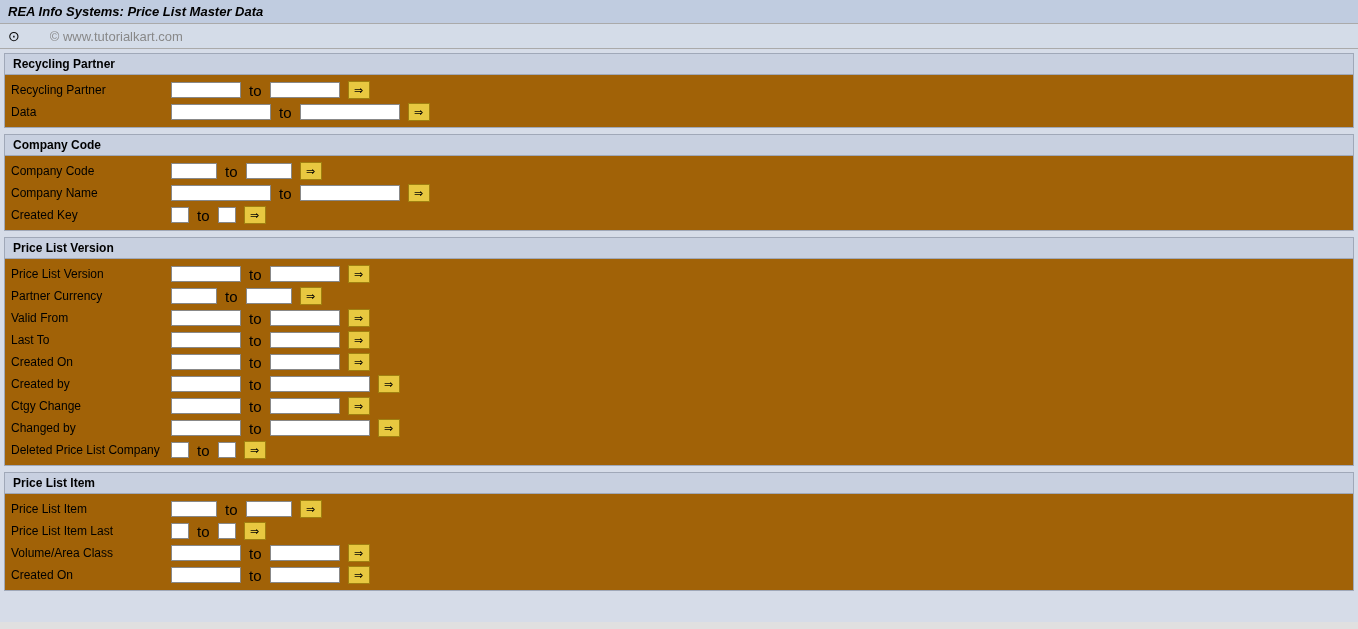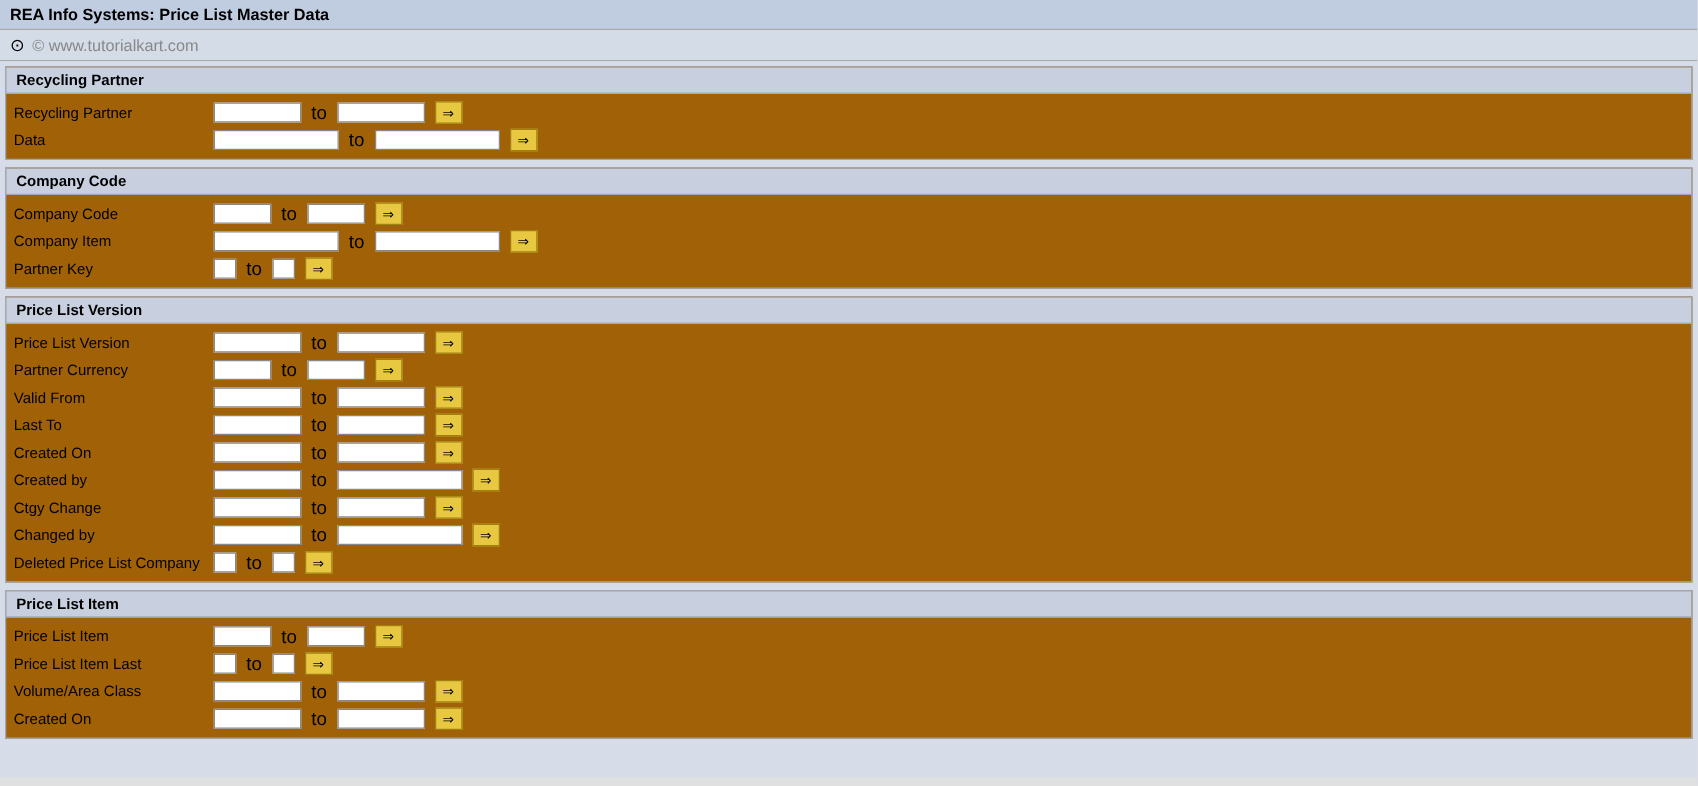--- a/index.html
+++ b/index.html
@@ -8,37 +8,38 @@
       font-size: 12px;
       background: #e0e0e0;
       color: #000;
     }
     .title-bar {
       background: #c0cce0;
       padding: 4px 8px;
       font-weight: bold;
       font-size: 13px;
       border-bottom: 1px solid #aaa;
+      font-style: italic;
     }
     .toolbar {
       background: #d4dce8;
       padding: 4px 8px;
       border-bottom: 1px solid #aaa;
       display: flex;
       align-items: center;
       gap: 6px;
     }
     .toolbar-icon {
       font-size: 14px;
       cursor: pointer;
     }
     .watermark {
       color: #888;
       font-size: 13px;
-      margin-left: 0;
+      margin-left: 24px;
     }
     .main-content {
       background: #d6dce8;
       padding: 4px;
       height: calc(629px - 56px);
       overflow-y: scroll;
       overflow-x: hidden;
       position: relative;
     }
     .section {
@@ -129,28 +130,28 @@
       <div class="section-header">Company Code</div>
       <div class="section-body">
         <div class="field-row">
           <span class="field-label">Company Code</span>
           <input type="text" class="field-input" style="width: 46px;">
           <span class="field-to">to</span>
           <input type="text" class="field-input" style="width: 46px;">
           <button class="arrow-btn">⇒</button>
         </div>
         <div class="field-row">
-          <span class="field-label">Company Item</span>
-          <input type="text" class="field-input" style="width: 100px;">
-          <span class="field-to">to</span>
-          <input type="text" class="field-input" style="width: 100px;">
-          <button class="arrow-btn">⇒</button>
-        </div>
-        <div class="field-row">
-          <span class="field-label">Partner Key</span>
+          <span class="field-label">Company Name</span>
+          <input type="text" class="field-input" style="width: 100px;">
+          <span class="field-to">to</span>
+          <input type="text" class="field-input" style="width: 100px;">
+          <button class="arrow-btn">⇒</button>
+        </div>
+        <div class="field-row">
+          <span class="field-label">Created Key</span>
           <input type="text" class="field-input" style="width: 18px;">
           <span class="field-to">to</span>
           <input type="text" class="field-input" style="width: 18px;">
           <button class="arrow-btn">⇒</button>
         </div>
       </div>
     </div>
     <div class="section">
       <div class="section-header">Price List Version</div>
       <div class="section-body">

